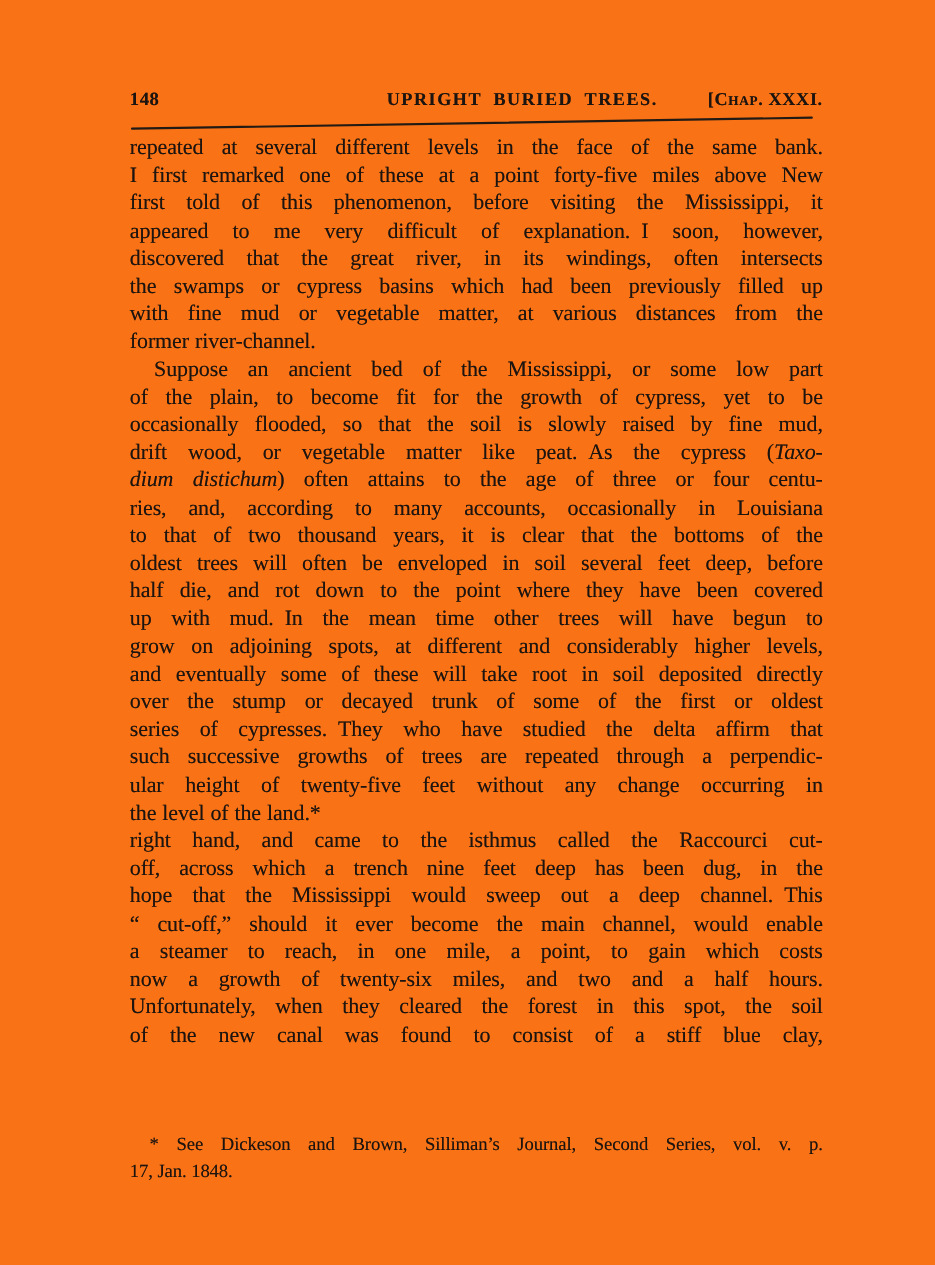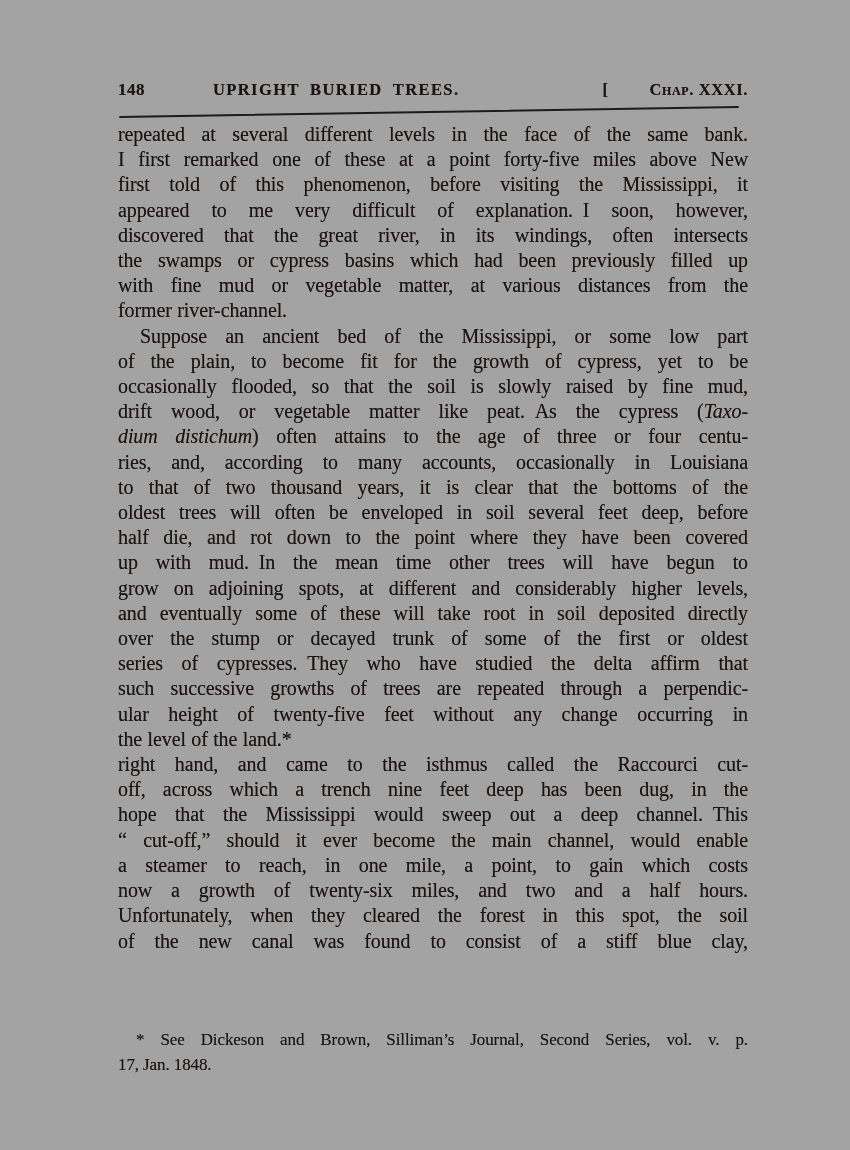--- a/index.html
+++ b/index.html
@@ -1,42 +1,42 @@
 <!DOCTYPE html>
 <html><head>
 <meta charset="utf-8">
 <style>
   html,body{margin:0;padding:0;}
   .page{
     position:relative;
     width:850px;height:1150px;
-    background:#a3a3a3;
+    background:#f97316;
     font-family:"Liberation Serif",serif;
     color:#1b1410;
     overflow:hidden;
   }
   
   .hdr{
     position:absolute;left:118px;top:80px;width:630px;
     display:flex;align-items:baseline;
   }
   .hdr .num{
     width:95px;font-size:17px;font-weight:bold;letter-spacing:.5px;
     text-shadow:0 0 .5px rgba(25,18,12,.6);
   }
   .hdr .ttl{
-    flex:1;text-align:left;font-size:16.5px;font-weight:bold;
+    flex:1;text-align:right;font-size:16.5px;font-weight:bold;
     letter-spacing:1.4px;word-spacing:5px;
     text-shadow:0 0 .5px rgba(25,18,12,.6);
   }
   .hdr .chap{
     width:150px;text-align:right;font-size:16.5px;font-weight:bold;
     letter-spacing:.6px;text-shadow:0 0 .5px rgba(25,18,12,.6);
   }
-  .sc{font-variant:small-caps;margin-left:41px;}
+  .sc{font-variant:small-caps;}
   
   .rule{
     position:absolute;left:119px;top:111px;width:620px;height:2.3px;
     background:#221b15;
     transform:rotate(-0.93deg);
     border-radius:2px;
   }
   
   .body-block{
     position:absolute;left:118px;top:122px;width:630px;

